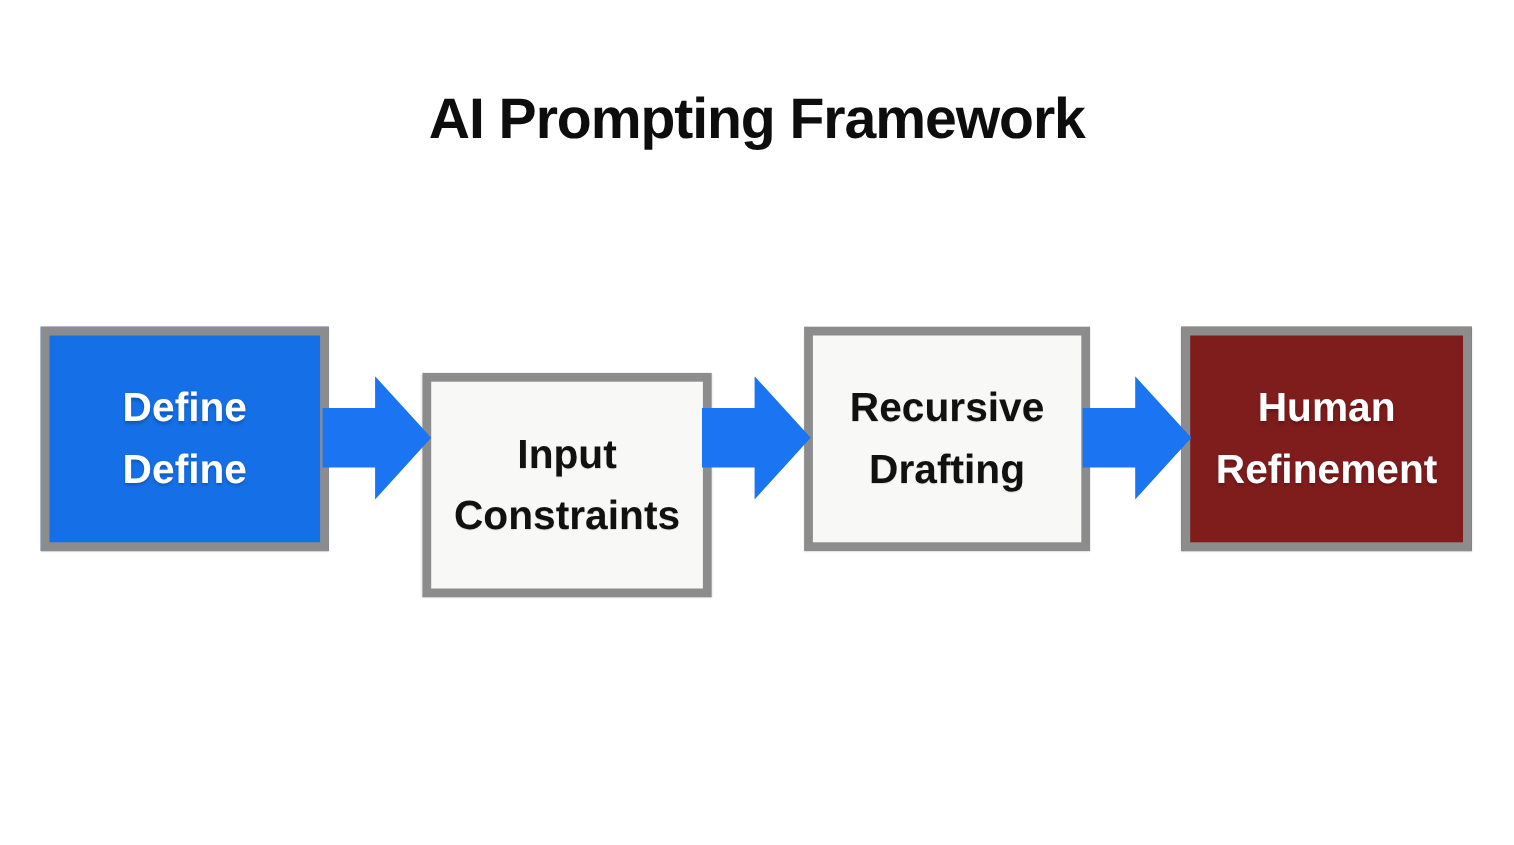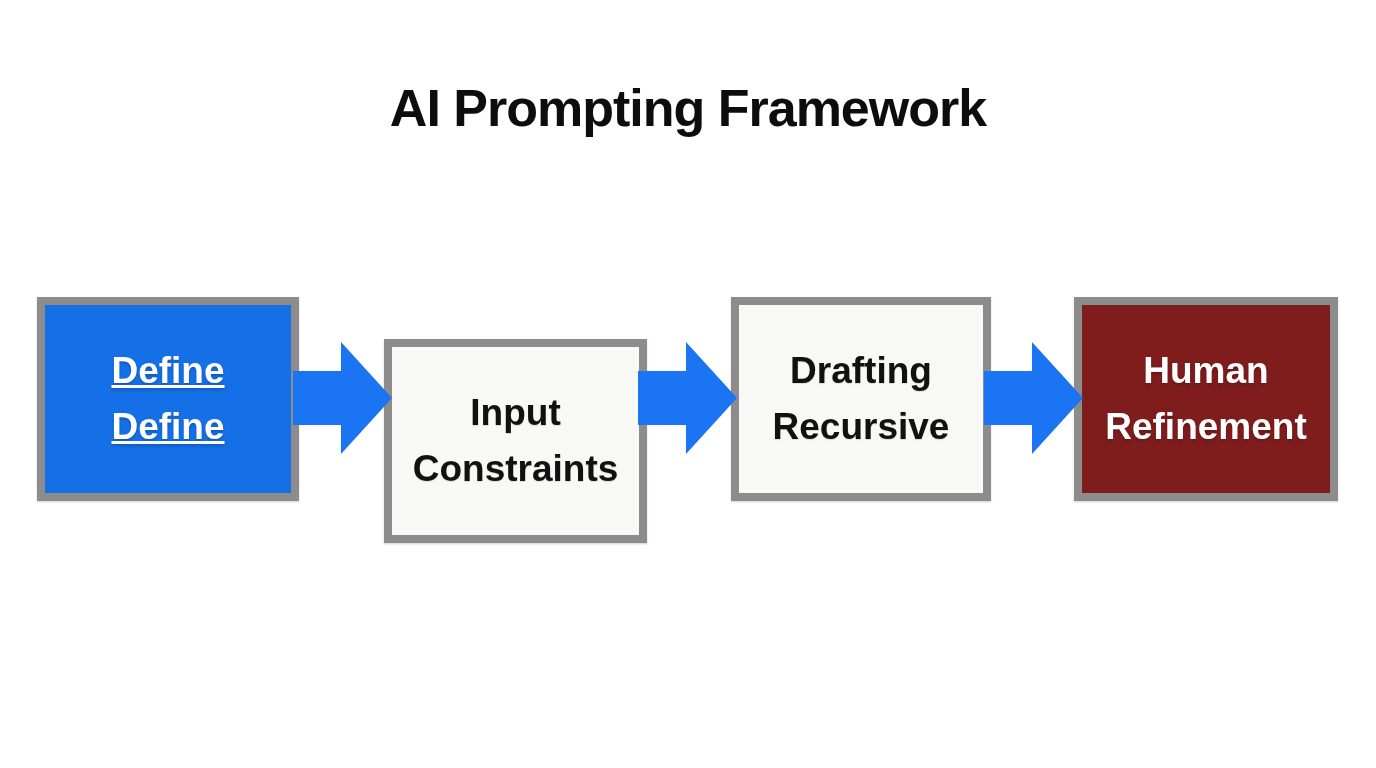--- a/index.html
+++ b/index.html
@@ -60,21 +60,21 @@
 </style>
 </head>
 <body>
 
 <div class="page">
 
   <h1 class="diagram-title">AI Prompting Framework</h1>
 
   <div class="flow-row">
 
-    <div class="step step-1 light-text" style="background: rgb(21, 112, 232); color: rgb(255, 255, 255); border-color: rgb(140, 140, 140); text-decoration: underline;">
+    <div class="step step-1 light-text" style="background: rgb(21, 112, 232); color: rgb(255, 255, 255); border-color: rgb(140, 140, 140);">
       <span class="step-line">Define</span>
       <span class="step-line">Define</span>
     </div>
 
     <div class="flow-arrow arrow-1">
       <svg viewBox="0 0 99 112" preserveAspectRatio="none" aria-hidden="true">
         <polygon points="0,29 48,29 48,0 99,56 48,112 48,83 0,83" fill="#1b74f2"></polygon>
       </svg>
     </div>
 
@@ -83,22 +83,22 @@
       <span class="step-line">Constraints</span>
     </div>
 
     <div class="flow-arrow arrow-2">
       <svg viewBox="0 0 99 112" preserveAspectRatio="none" aria-hidden="true">
         <polygon points="0,29 48,29 48,0 99,56 48,112 48,83 0,83" fill="#1b74f2"></polygon>
       </svg>
     </div>
 
     <div class="step step-3 dark-text" style="background: rgb(248, 248, 246); color: rgb(17, 17, 17); border-color: rgb(140, 140, 140);">
+      <span class="step-line">Recursive</span>
       <span class="step-line">Drafting</span>
-      <span class="step-line">Recursive</span>
     </div>
 
     <div class="flow-arrow arrow-3">
       <svg viewBox="0 0 99 112" preserveAspectRatio="none" aria-hidden="true">
         <polygon points="0,29 48,29 48,0 99,56 48,112 48,83 0,83" fill="#1b74f2"></polygon>
       </svg>
     </div>
 
     <div class="step step-4 light-text" style="background: #7f1d1d; color: rgb(255, 255, 255); border-color: rgb(140, 140, 140);">
       <span class="step-line">Human</span>

